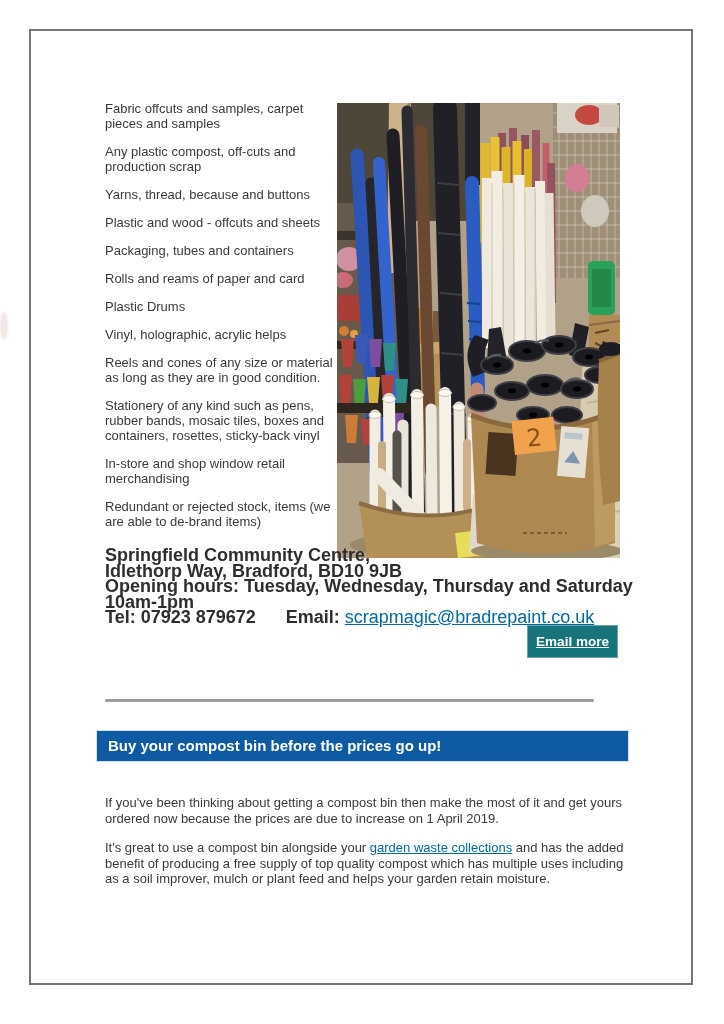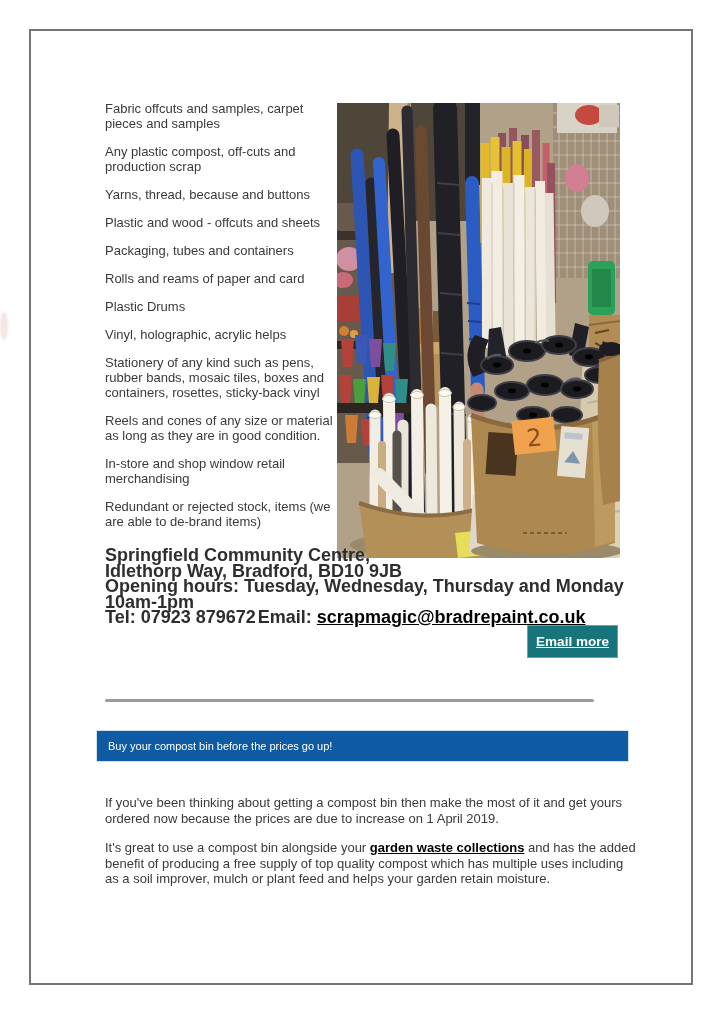--- a/index.html
+++ b/index.html
@@ -22,39 +22,39 @@
   .items-list p{
     margin:0 0 13px 0;font-size:13px;line-height:15px;color:#3a3a3a;
   }
   .photo-frame{
     position:absolute;left:306px;top:72px;width:283px;height:455px;overflow:hidden;
   }
   .contact-block{
     position:absolute;left:74px;top:517px;width:560px;
     font-size:18px;line-height:15.5px;font-weight:bold;color:#2e2e2e;
   }
-  .contact-block .email-label{margin-left:2px;}
+  .contact-block .email-label{margin-left:30px;}
   a.teal-link{
-    color:#000000;text-decoration:underline;font-weight:bold;cursor:pointer;
+    color:#0369a1;text-decoration:underline;font-weight:normal;cursor:pointer;
   }
   .read-more{
     position:absolute;left:496px;top:594px;width:91px;height:33px;
     background:#17747a;border:1px solid rgba(255,255,255,0.35);box-sizing:border-box;
     display:flex;align-items:center;justify-content:center;
     color:#ffffff;font-size:13.5px;font-weight:bold;text-decoration:underline;
     cursor:pointer;
   }
   .divider{
     position:absolute;left:74px;top:668px;width:489px;height:3px;
     background:#9c9c9c;border-radius:2px;
   }
   .section-header{
     position:absolute;left:66px;top:700px;width:531px;height:30px;
     background:#0f5ba3;box-shadow:0 0 0 1px #cfe0ef;
-    color:#ffffff;font-size:11px;font-weight:normal;line-height:30px;
+    color:#ffffff;font-size:15px;font-weight:bold;line-height:30px;
     padding-left:11px;box-sizing:border-box;
   }
   .para{
     position:absolute;left:74px;width:535px;
     font-size:13px;line-height:15.5px;color:#3a3a3a;
   }
   .para-1{top:751px;}
   .para-2{top:796px;}
 </style>
 </head>
@@ -66,22 +66,22 @@
 
   <div class="items-list">
     <p>Fabric offcuts and samples, carpet pieces and samples</p>
     <p>Any plastic compost, off-cuts and production scrap</p>
     <p>Yarns, thread, because and buttons</p>
     <p>Plastic and wood - offcuts and sheets</p>
     <p>Packaging, tubes and containers</p>
     <p>Rolls and reams of paper and card</p>
     <p>Plastic Drums</p>
     <p>Vinyl, holographic, acrylic helps</p>
+    <p>Reels and cones of any size or material as long as they are in good condition.</p>
     <p>Stationery of any kind such as pens, rubber bands, mosaic tiles, boxes and containers, rosettes, sticky-back vinyl</p>
-    <p>Reels and cones of any size or material as long as they are in good condition.</p>
     <p>In-store and shop window retail merchandising</p>
     <p>Redundant or rejected stock, items (we are able to de-brand items)</p>
   </div>
 
   <div class="photo-frame">
     <svg viewBox="0 0 283 455" width="283" height="455" role="img">
 
       <rect width="283" height="455" fill="#b2a189"></rect>
       <rect x="0" y="0" width="130" height="118" fill="#4f463a"></rect>
       <rect x="0" y="100" width="62" height="260" fill="#675a4d"></rect>
@@ -290,21 +290,21 @@
         <path d="M262 258 L283 250 L283 398 L266 402 Q258 330 262 258 Z" fill="#a7814b"></path>
         <path d="M262 258 L283 250" stroke="#86653c" stroke-width="4"></path>
         <ellipse cx="274" cy="246" rx="12" ry="7" fill="#1c1c22"></ellipse>
       </g>
     </svg>
   </div>
 
   <div class="contact-block">
     <div>Springfield Community Centre,</div>
     <div>Idlethorp Way, Bradford, BD10 9JB</div>
-    <div>Opening hours: Tuesday, Wednesday, Thursday and Monday 10am-1pm</div>
+    <div>Opening hours: Tuesday, Wednesday, Thursday and Saturday 10am-1pm</div>
     <div>
       <span>Tel: 07923 879672</span><span class="email-label">Email:</span>
       <a class="teal-link">scrapmagic@bradrepaint.co.uk</a>
     </div>
   </div>
 
   <div class="read-more">
     <span>Email more</span>
   </div>
 

